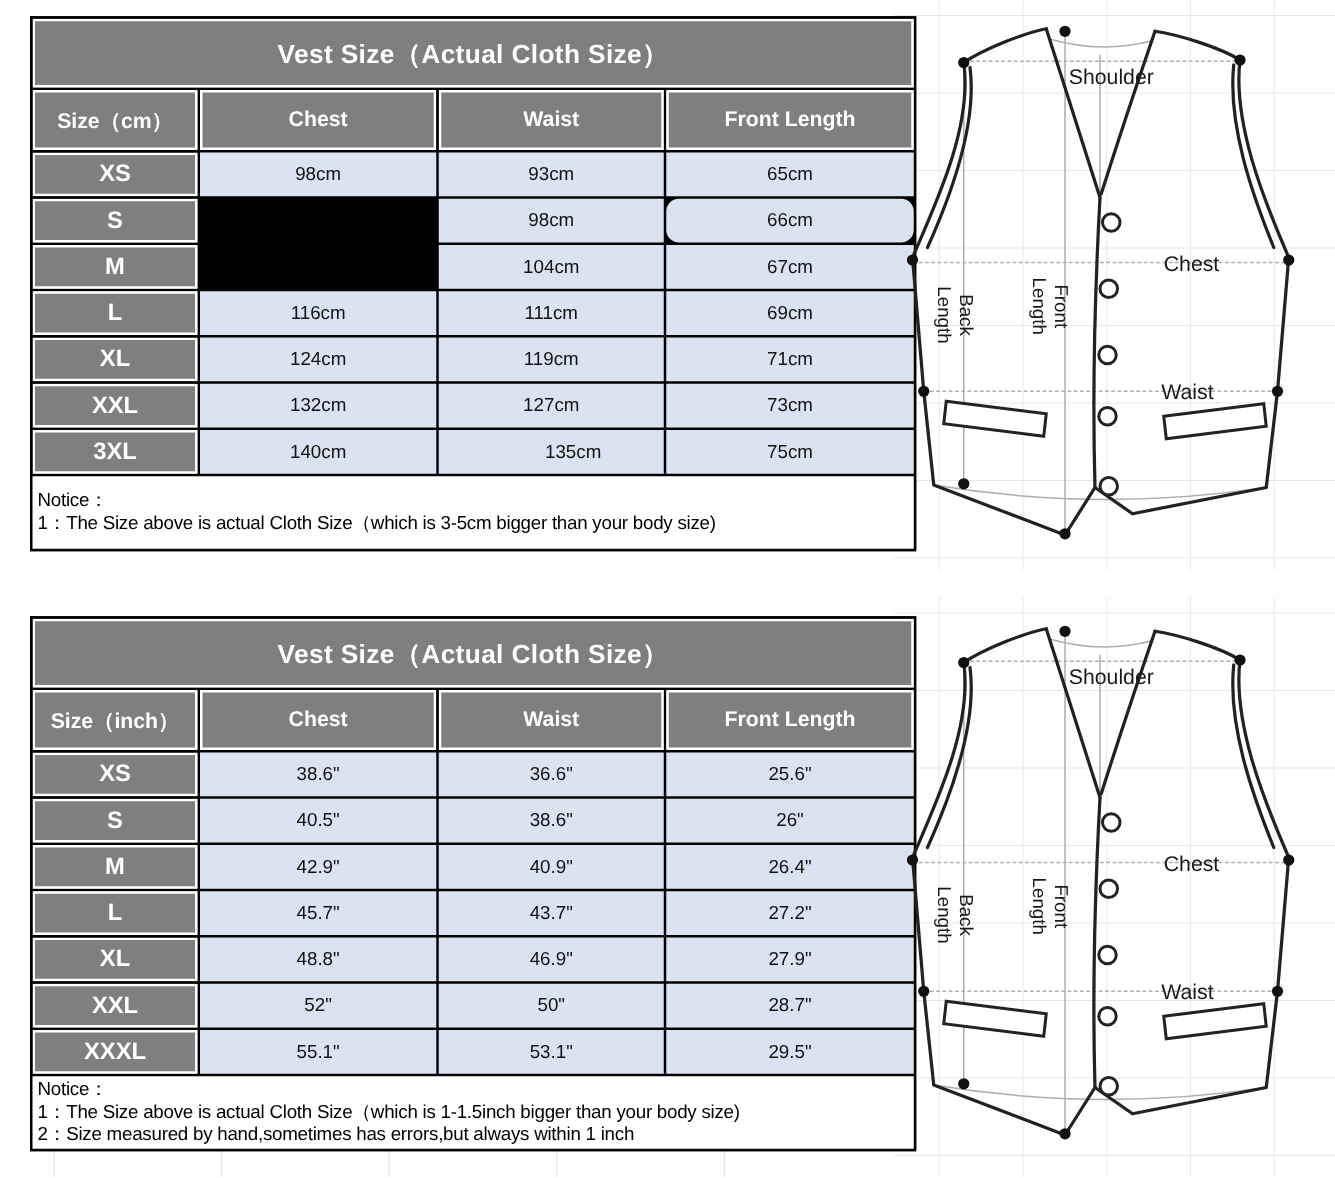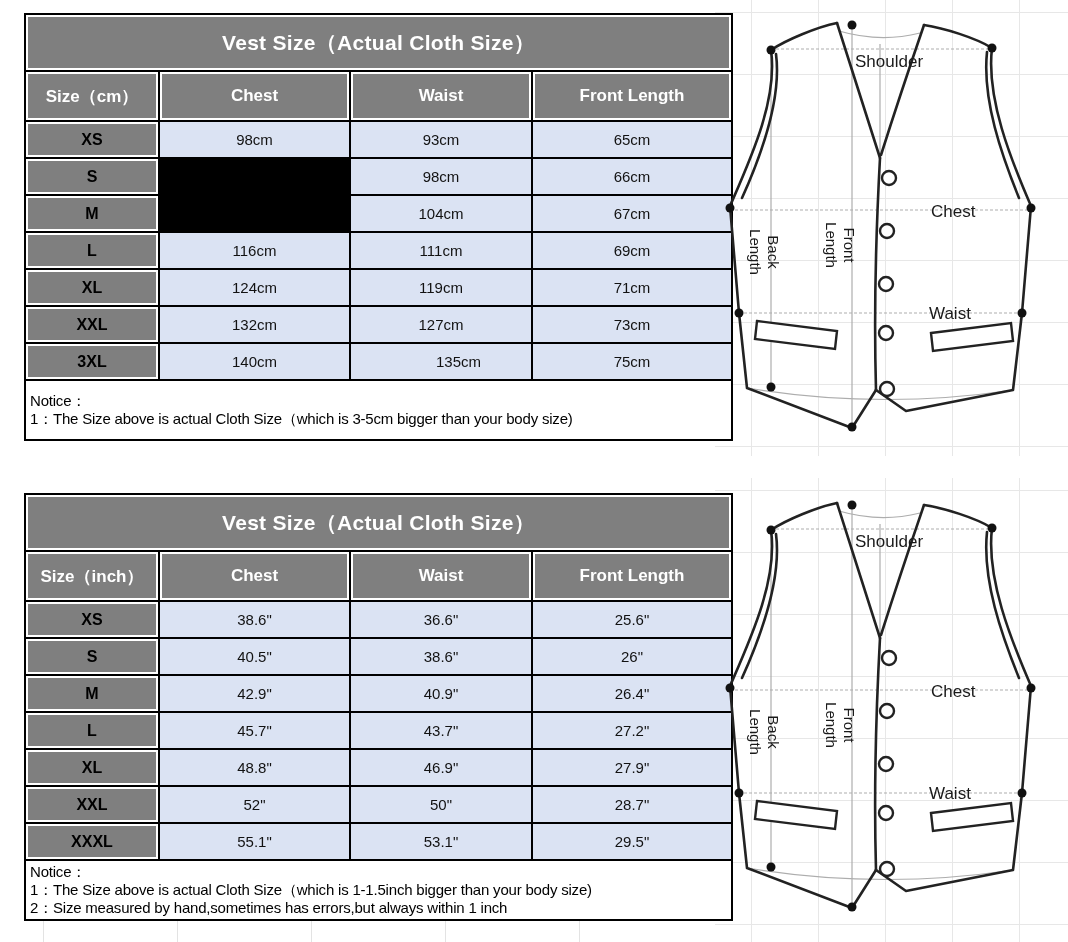--- a/index.html
+++ b/index.html
@@ -32,21 +32,21 @@
   .cell{display:flex;align-items:center;justify-content:center;}
   .title-cell{
     background:#7f7f7f;color:#fff;font-weight:bold;font-size:21px;
     box-shadow:inset 0 0 0 2px #fff;letter-spacing:.3px;
   }
   .colhead{
     background:#7f7f7f;color:#fff;font-weight:bold;font-size:17px;
     box-shadow:inset 0 0 0 2px #fff;
   }
   .size-label{
-    background:#7f7f7f;color:#000000;font-weight:bold;font-size:16px;
+    background:#7f7f7f;color:#ffffff;font-weight:bold;font-size:19px;
     box-shadow:inset 0 0 0 2px #fff;
   }
   .value{background:#dbe3f3;color:#121212;font-size:15px;}
   .notice-cell{
     background:#fff;color:#000;flex-direction:column;
     align-items:flex-start;justify-content:center;
     padding:1px 4px;font-size:15px;line-height:18px;letter-spacing:-.2px;
   }
   .vest{position:absolute;left:714px;}
   .vest text{fill:#1a1a1a;font-family:"Liberation Sans",sans-serif;}
@@ -69,21 +69,21 @@
     <div class="cell notice-cell" style="grid-row:10;grid-column:1/-1;">
       <div>Notice：</div>
       <div>1：The Size above is actual Cloth Size（which is 3-5cm bigger than your body size)</div>
     </div>
   <div class="cell size-label" style="grid-area: 3 / 1;">XS</div>
       <div class="cell value" style="grid-area: 3 / 2;">98cm</div>
       <div class="cell value" style="grid-area: 3 / 3;">93cm</div>
       <div class="cell value" style="grid-area: 3 / 4;">65cm</div>
       <div class="cell size-label" style="grid-area: 4 / 1;">S</div>
       <div class="cell value" style="grid-area: 4 / 3;">98cm</div>
-      <div class="cell value" style="grid-area: 4 / 4;">66cm</div>
+      <div class="cell value" style="grid-area: 4 / 4; border-radius: 10px;">66cm</div>
       <div class="cell size-label" style="grid-area: 5 / 1;">M</div>
       <div class="cell value" style="grid-area: 5 / 3;">104cm</div>
       <div class="cell value" style="grid-area: 5 / 4;">67cm</div>
       <div class="cell size-label" style="grid-area: 6 / 1;">L</div>
       <div class="cell value" style="grid-area: 6 / 2;">116cm</div>
       <div class="cell value" style="grid-area: 6 / 3;">111cm</div>
       <div class="cell value" style="grid-area: 6 / 4;">69cm</div>
       <div class="cell size-label" style="grid-area: 7 / 1;">XL</div>
       <div class="cell value" style="grid-area: 7 / 2;">124cm</div>
       <div class="cell value" style="grid-area: 7 / 3;">119cm</div>

